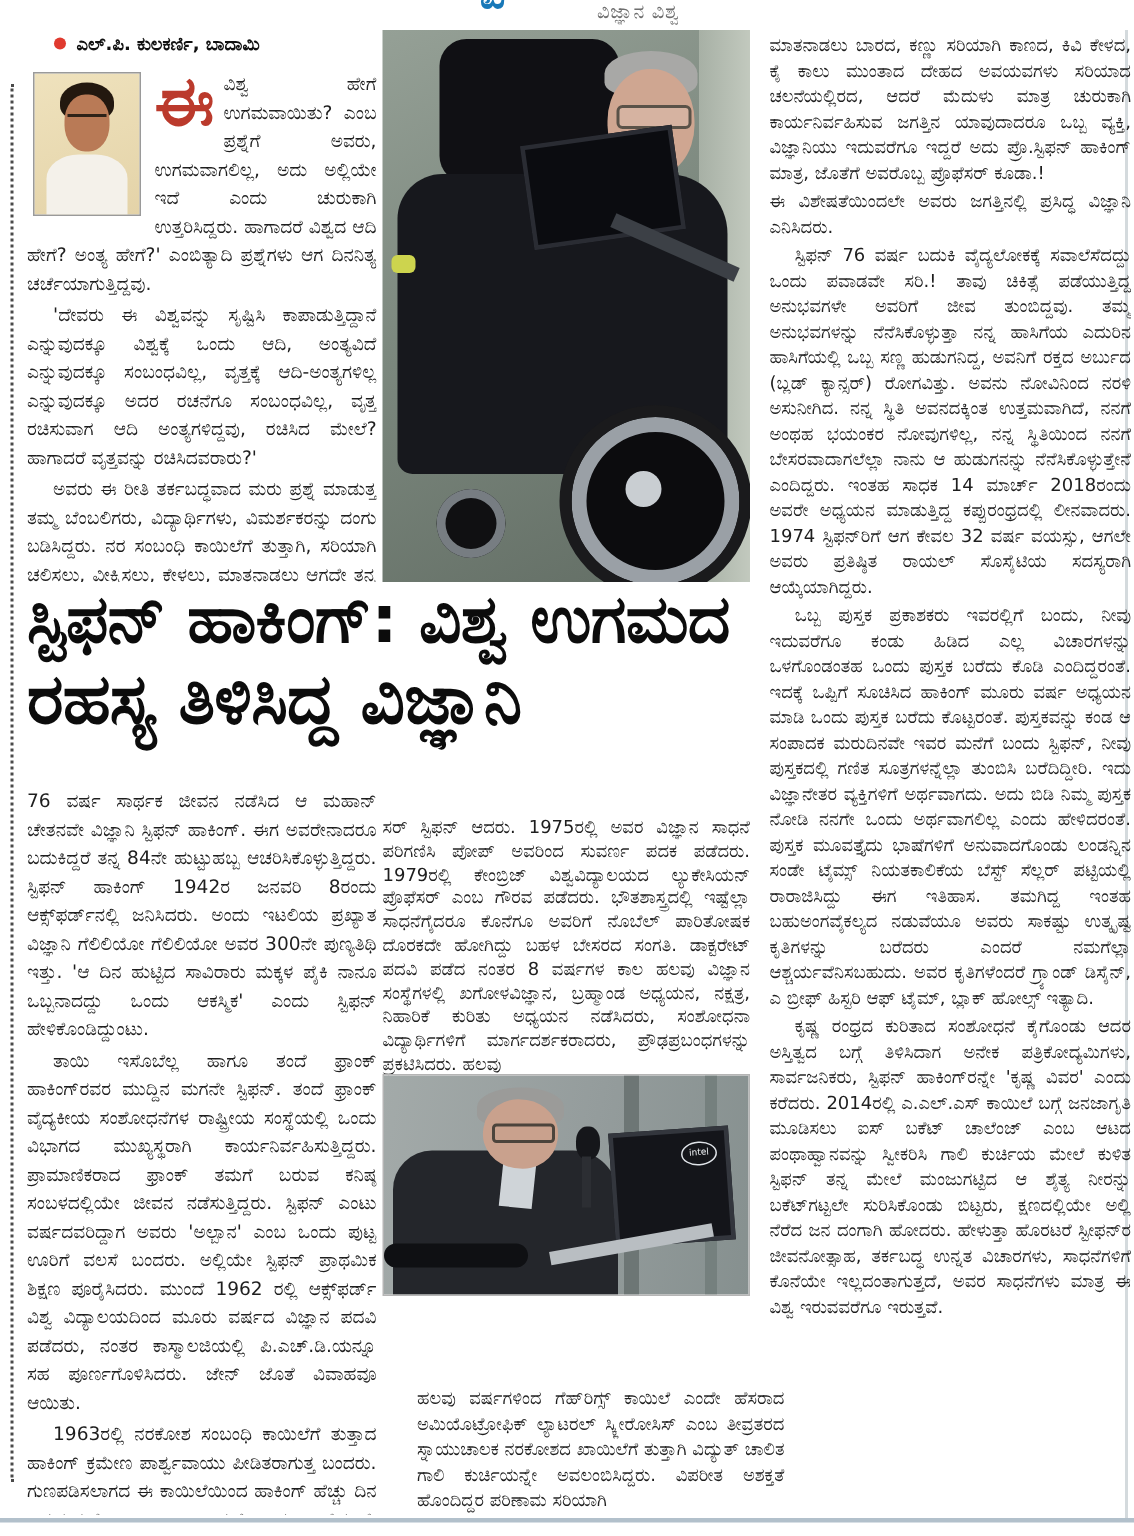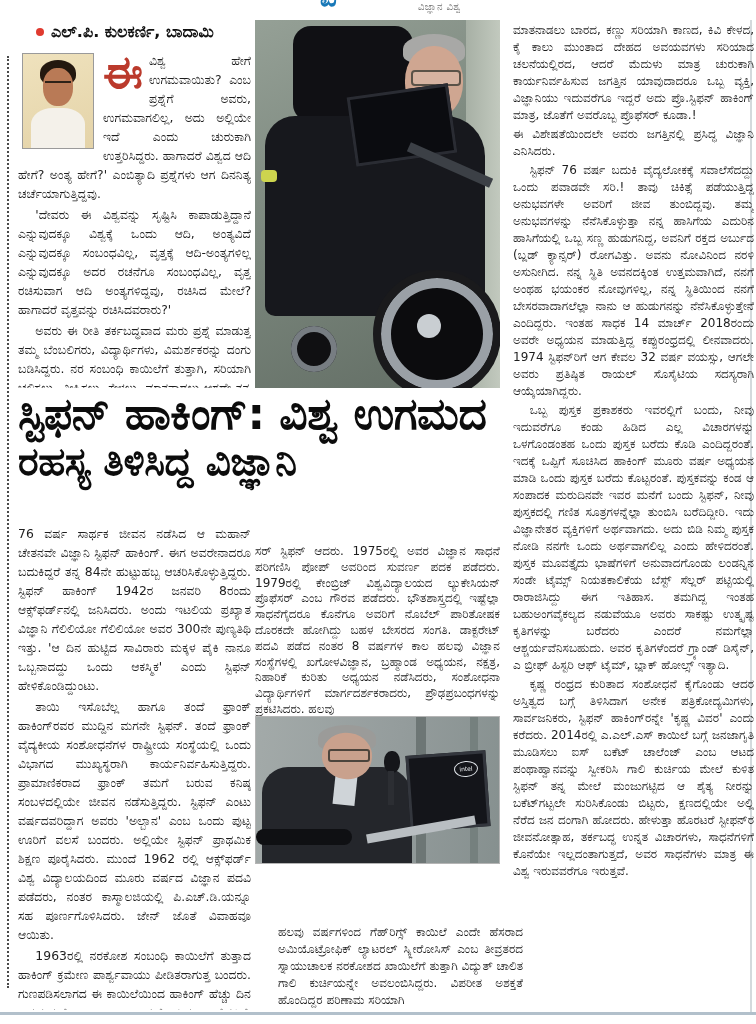--- a/index.html
+++ b/index.html
@@ -1,33 +1,33 @@
 <!DOCTYPE html>
 <html><head>
 <meta charset="utf-8">
 <style>
   html,body{margin:0;padding:0;background:#ffffff;}
   .page{position:relative;width:756px;height:1024px;background:#ffffff;overflow:hidden;
         font-family:"DejaVu Sans","Liberation Sans",sans-serif;color:#1e1e1e;}
   
   .logo-clip{position:absolute;left:320px;top:0;width:42px;height:15px;overflow:hidden;}
   .logo-glyph{position:relative;top:-16px;font-size:26px;font-weight:bold;color:#1878b8;line-height:1;}
-  .section-label{position:absolute;left:418px;top:1px;font-size:10px;color:#6e6e6e;letter-spacing:.4px;}
+  .section-label{position:absolute;left:398px;top:1px;font-size:13px;color:#6e6e6e;letter-spacing:.4px;}
   
   .dotted-rule{position:absolute;left:7px;top:56px;height:932px;width:0;border-left:2px dotted #4a4a4a;}
   .right-rule{position:absolute;left:750px;top:20px;height:992px;width:2px;background:#d4dadd;}
   .bottom-rule{position:absolute;left:0;top:1012px;width:756px;height:3px;background:#b2c0cb;}
   
   .body-par{font-size:12.4px;line-height:19px;text-align:justify;margin:0 0 2px 0;}
   .indent{text-indent:1.4em;}
   
   .col-a{position:absolute;left:18px;top:20px;width:233px;height:368px;overflow:hidden;}
   .byline{display:flex;align-items:center;gap:7px;margin:2px 0 10px 18px;}
   .byline-bullet{width:8px;height:8px;border-radius:50%;background:#e03a2f;flex:0 0 auto;}
-  .byline-name{font-size:16px;font-weight:bold;color:#111;}
+  .byline-name{font-size:12px;font-weight:bold;color:#111;}
   .author-photo{float:left;width:70px;height:94px;margin:2px 9px 4px 4px;border:1px solid #9a9a9a;
                 position:relative;background:linear-gradient(160deg,#efe2bd,#e4d3a8);overflow:hidden;}
   .ap-hair{position:absolute;left:17px;top:6px;width:36px;height:26px;border-radius:50% 50% 40% 40%;background:#23180f;}
   .ap-face{position:absolute;left:20px;top:14px;width:30px;height:38px;border-radius:46%;background:#b97a56;}
   .ap-glasses{position:absolute;left:22px;top:27px;width:26px;height:7px;border-top:2px solid #2e2218;}
   .ap-shirt{position:absolute;left:8px;top:54px;width:54px;height:40px;border-radius:40% 40% 0 0;background:#f4f1ea;}
   .dropcap{float:left;font-size:46px;line-height:.85;font-weight:bold;color:#bb3a2c;margin:2px 6px 0 0;}
   
   .photo1{position:absolute;left:255px;top:20px;width:245px;height:368px;overflow:hidden;
           background:linear-gradient(155deg,#95a096 0%,#7c887e 45%,#616c63 100%);}
@@ -40,21 +40,21 @@
   .p1-device{position:absolute;left:96px;top:70px;width:96px;height:64px;background:#0b0c10;border:3px solid #2a2c33;transform:rotate(-8deg);}
   .p1-arm{position:absolute;left:150px;top:140px;width:90px;height:10px;background:#3c4046;transform:rotate(24deg);}
   .p1-knob{position:absolute;left:6px;top:150px;width:16px;height:12px;border-radius:4px;background:#cdd44e;}
   .p1-wheel{position:absolute;left:118px;top:250px;width:112px;height:112px;border-radius:50%;
             background:#0c0c0e;border:8px solid #1a1a1c;box-shadow:inset 0 0 0 10px #9aa0a6;}
   .p1-hub{position:absolute;left:162px;top:294px;width:24px;height:24px;border-radius:50%;background:#c9ced2;}
   .p1-smallwheel{position:absolute;left:36px;top:306px;width:46px;height:46px;border-radius:50%;background:#101012;box-shadow:inset 0 0 0 6px #777d82;}
   
   .headline{position:absolute;left:18px;top:390px;width:482px;color:#0c0c0c;}
   .headline .l1{font-size:44px;font-weight:800;line-height:1.1;letter-spacing:-.5px;}
-  .headline .l2{font-size:39px;font-weight:800;line-height:1.15;letter-spacing:-.5px;margin-top:2px;}
+  .headline .l2{font-size:46px;font-weight:800;line-height:1.15;letter-spacing:-.5px;margin-top:2px;}
   
   .col-a2{position:absolute;left:18px;top:524px;width:233px;height:486px;overflow:hidden;}
   .col-b2{position:absolute;left:255px;top:544px;width:245px;height:190px;overflow:hidden;}
   .col-b2 .body-par{font-size:12px;line-height:15.8px;}
   
   .photo2{position:absolute;left:255px;top:716px;width:243px;height:146px;overflow:hidden;border:1px solid #b5b5b5;
           background:linear-gradient(100deg,#a3aaa9 0%,#949c9c 55%,#86908f 100%);}
   .p2-frame1{position:absolute;left:160px;top:0;width:10px;height:146px;background:#6d7675;}
   .p2-frame2{position:absolute;left:214px;top:0;width:8px;height:146px;background:#75807e;}
   .p2-hair{position:absolute;left:62px;top:8px;width:58px;height:26px;border-radius:50% 50% 30% 30%;background:#9b9b99;}

